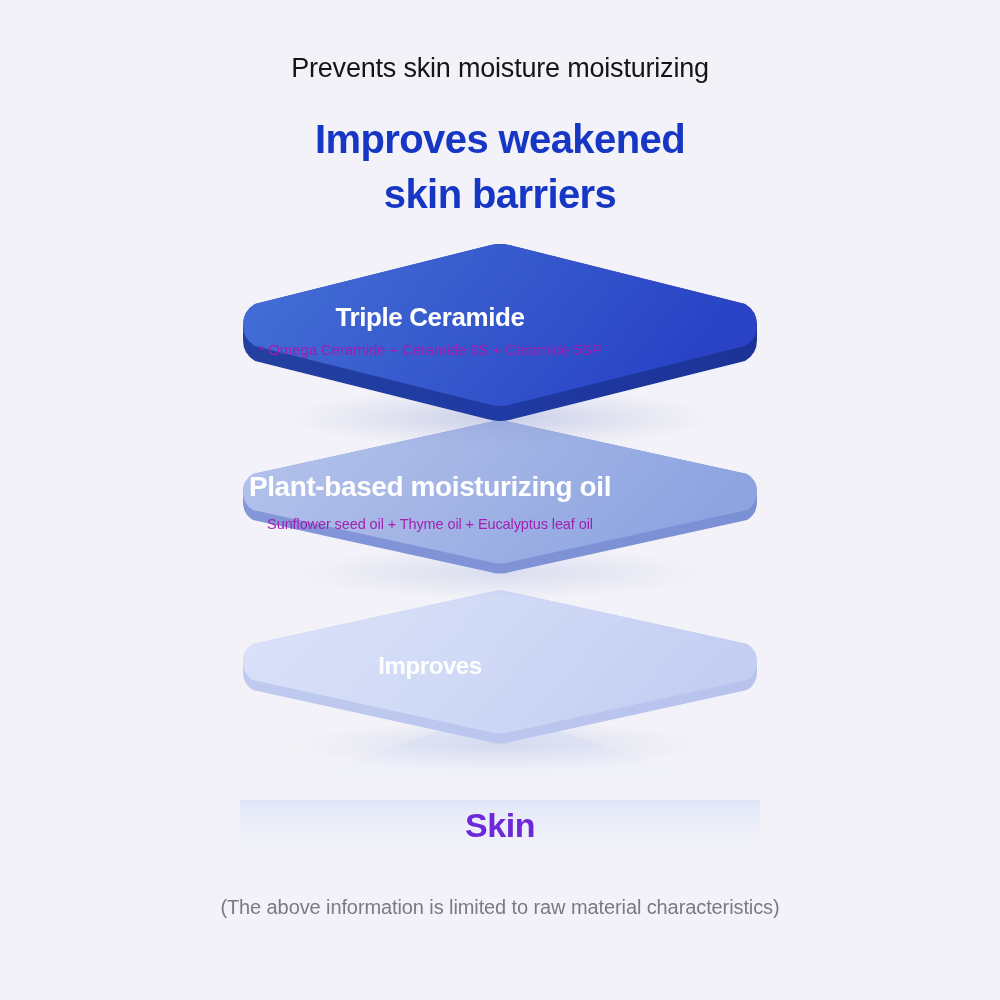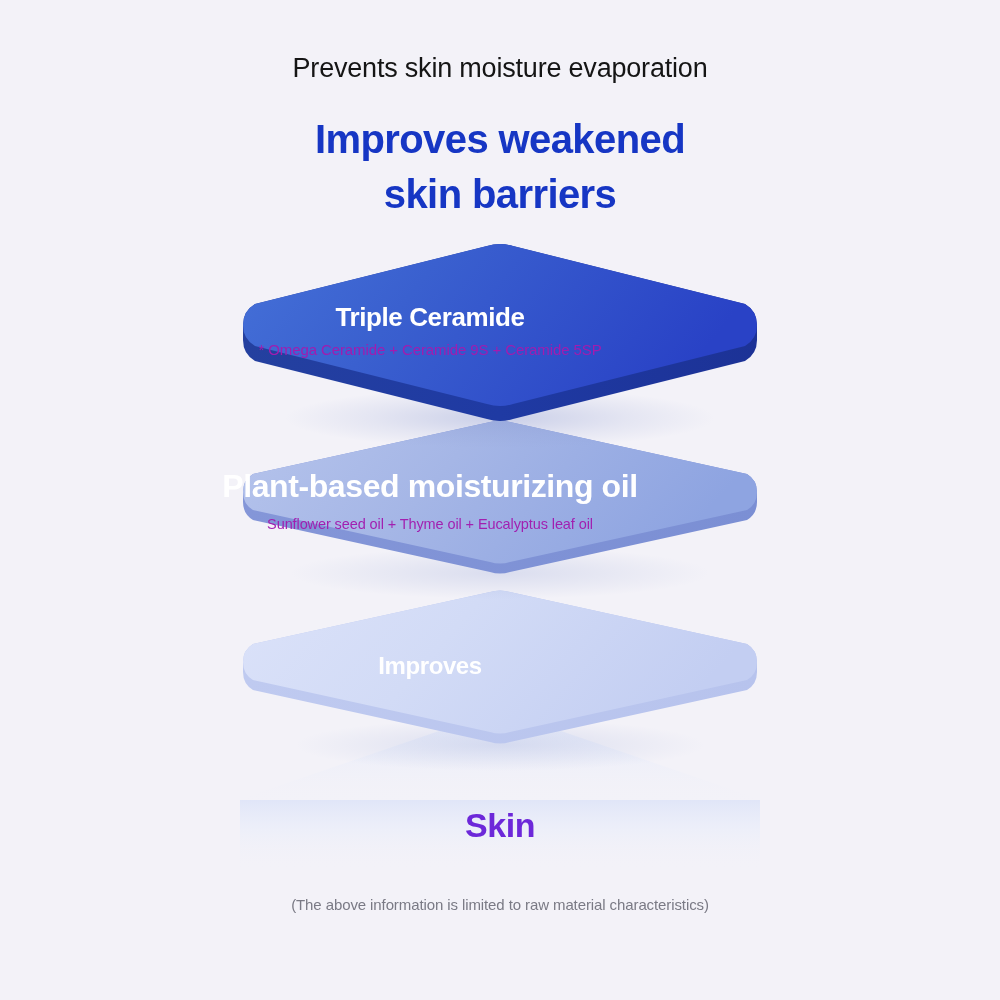--- a/index.html
+++ b/index.html
@@ -88,44 +88,44 @@
     letter-spacing: -0.1px;
   }
 
   
   .t1 { top: 300px; }
   .t1 .layer-title { font-size: 26px; line-height: 34px; }
   .t1 .layer-sub { font-size: 15px; line-height: 24px; margin-top: 4px; }
 
   
   .t2 { top: 470px; }
-  .t2 .layer-title { font-size: 32px; line-height: 33px; }
+  .t2 .layer-title { font-size: 28px; line-height: 33px; }
   .t2 .layer-sub { font-size: 14.5px; line-height: 23px; margin-top: 10px; opacity: .97; }
 
   
   .t3 { top: 650px; }
   .t3 .layer-title { font-size: 24px; line-height: 32px; }
 
   .footnote {
     position: absolute;
     top: 896px;
     left: 0;
     width: 1000px;
     text-align: center;
-    font-size: 15px;
+    font-size: 20px;
     color: #7a7a85;
     letter-spacing: -0.1px;
   }
 </style>
 </head>
 <body>
 
 <div id="stage">
 
-  <div class="eyebrow">Prevents skin moisture evaporation</div>
+  <div class="eyebrow">Prevents skin moisture moisturizing</div>
 
   <div class="headline">
     <span class="ln">Improves weakened</span>
     <span class="ln">skin barriers</span>
   </div>
 
   <svg id="diagram" viewBox="0 0 1000 1000">
     <defs>
 
       <linearGradient id="g1" x1="0" y1="0" x2="1" y2="0.25">

